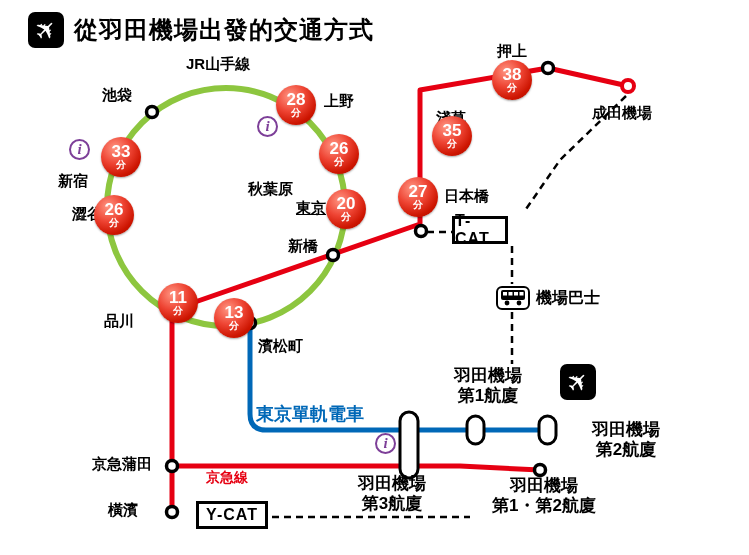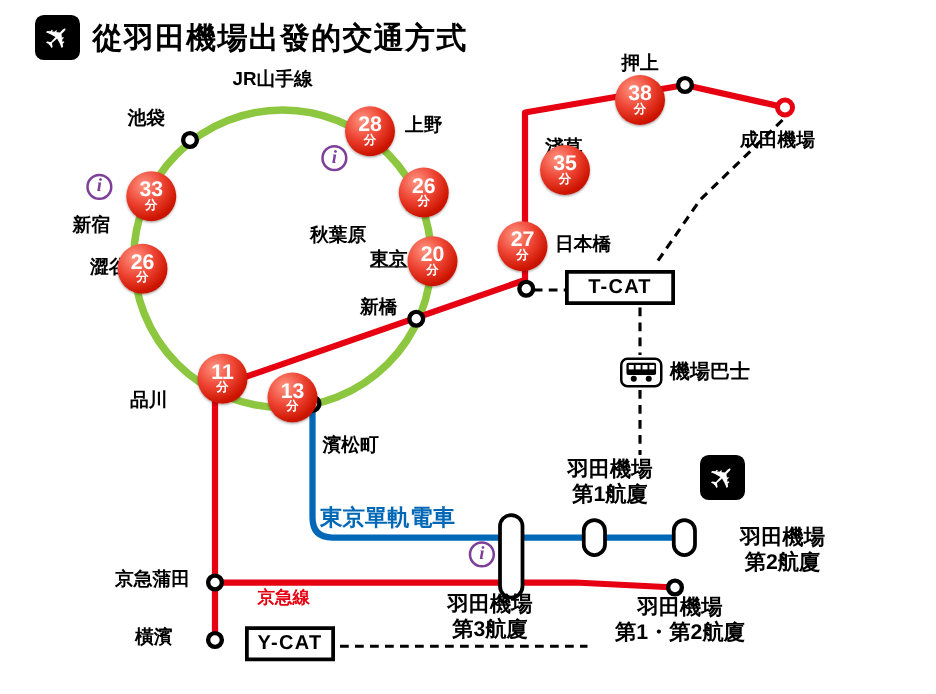--- a/index.html
+++ b/index.html
@@ -105,21 +105,21 @@
   <div class="lbl red" style="left:206px;top:469px;">京急線</div>
 
   <div class="lbl" style="left:102px;top:86px;">池袋</div>
   <div class="lbl" style="left:324px;top:92px;">上野</div>
   <div class="lbl" style="left:58px;top:172px;">新宿</div>
   <div class="lbl" style="left:248px;top:145px;margin-top:35px;">秋葉原</div>
   <div class="lbl" style="left:72px;top:205px;">澀谷</div>
   <div class="lbl" style="left:296px;top:199px;text-decoration:underline;">東京</div>
   <div class="lbl" style="left:288px;top:237px;">新橋</div>
   <div class="lbl" style="left:104px;top:312px;">品川</div>
-  <div class="lbl" style="left:258px;top:348px;">濱松町</div>
+  <div class="lbl" style="left:258px;top:337px;">濱松町</div>
   <div class="lbl" style="left:444px;top:187px;">日本橋</div>
   <div class="lbl" style="left:436px;top:109px;">淺草</div>
   <div class="lbl" style="left:497px;top:42px;">押上</div>
   <div class="lbl" style="left:592px;top:104px;">成田機場</div>
   <div class="lbl" style="left:92px;top:455px;">京急蒲田</div>
   <div class="lbl" style="left:108px;top:501px;">橫濱</div>
 
   <div class="badge" style="left:276px;top:85px;">
     <span class="num">28</span>
     <span class="unit">分</span>
@@ -164,21 +164,21 @@
   <div class="info" style="left:69px;top:139px;">
     <span>i</span>
   </div>
   <div class="info" style="left:257px;top:116px;">
     <span>i</span>
   </div>
   <div class="info" style="left:375px;top:433px;">
     <span>i</span>
   </div>
 
-  <div class="cat-box" style="left:452px;top:216px;width:88px;height:28px;">T-CAT</div>
+  <div class="cat-box" style="left:452px;top:216px;width:56px;height:28px;">T-CAT</div>
   <div class="cat-box" style="left:196px;top:501px;width:72px;height:28px;">Y-CAT</div>
 
   <div class="bus-box" style="left:496px;top:286px;">
     <svg width="24" height="16" viewBox="0 0 24 16">
       <rect x="0" y="0" width="24" height="10" rx="2" fill="#000"></rect>
       <rect x="2" y="2" width="4" height="3.5" fill="#fff"></rect>
       <rect x="7.5" y="2" width="4" height="3.5" fill="#fff"></rect>
       <rect x="13" y="2" width="4" height="3.5" fill="#fff"></rect>
       <rect x="18.5" y="2" width="4" height="3.5" fill="#fff"></rect>
       <circle cx="6" cy="13" r="2.4" fill="#000"></circle>

